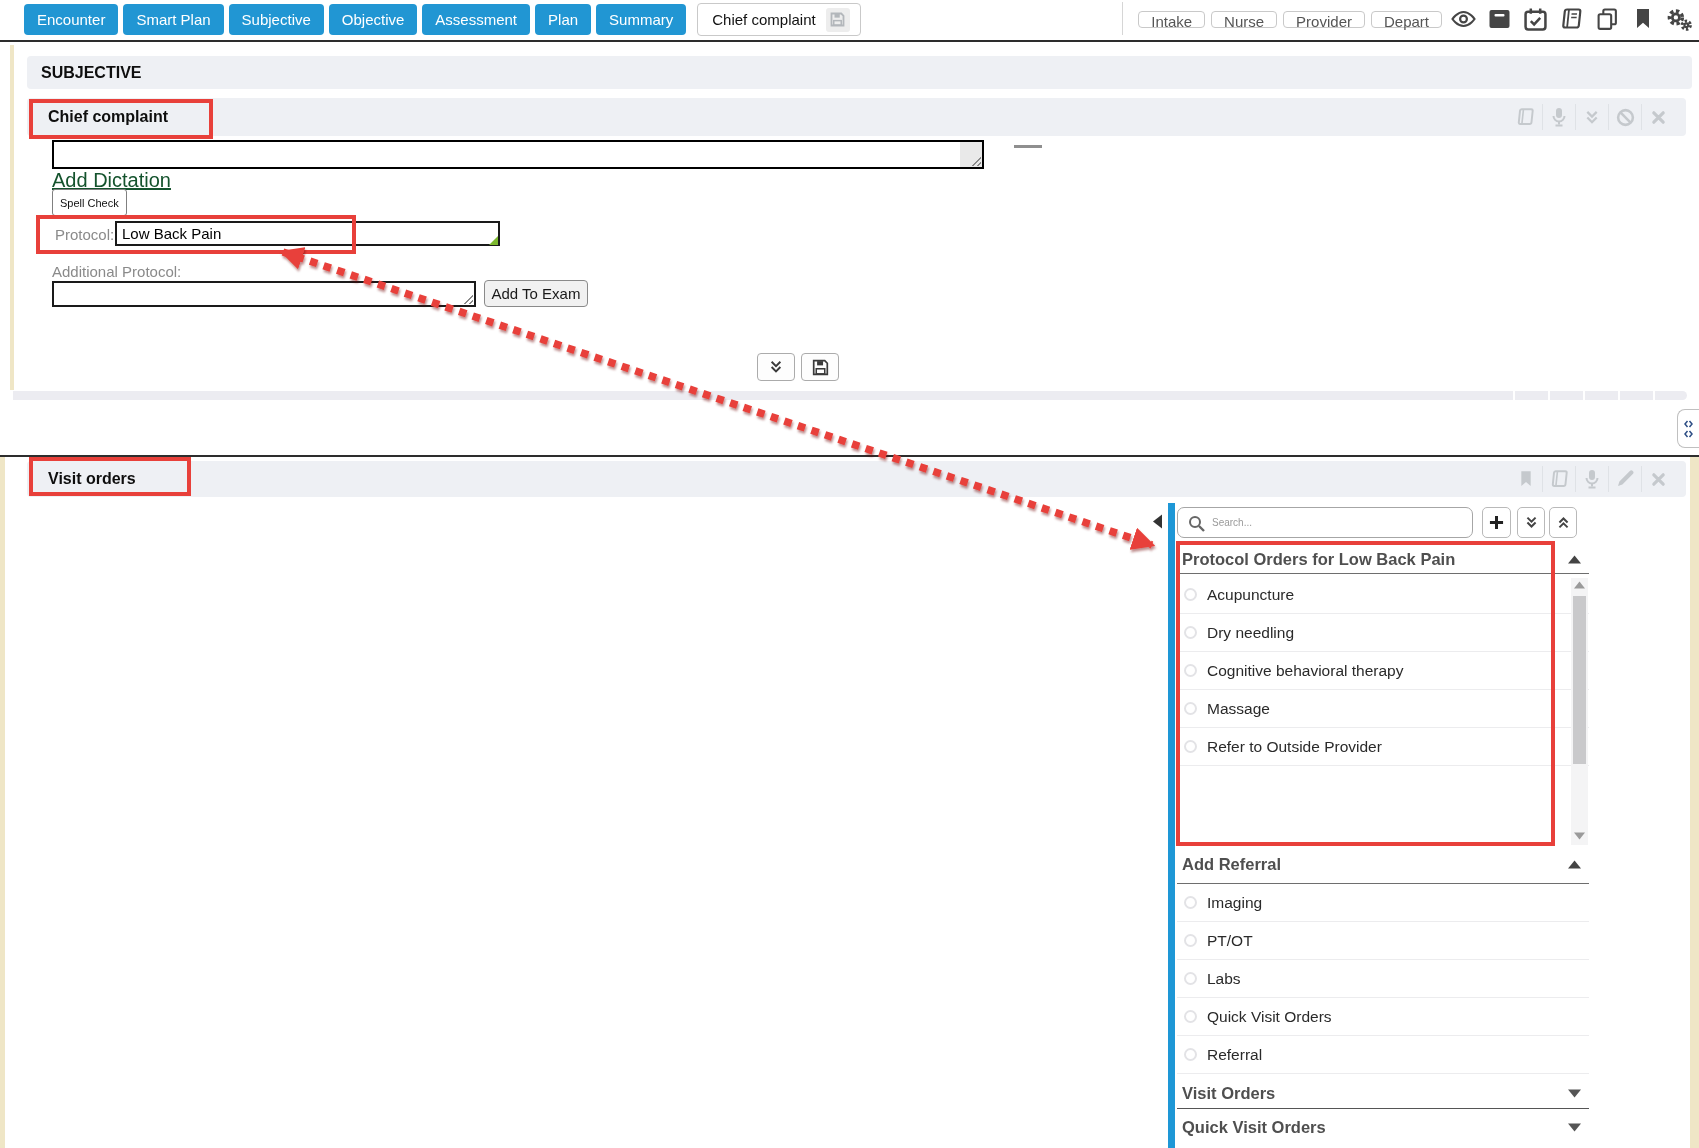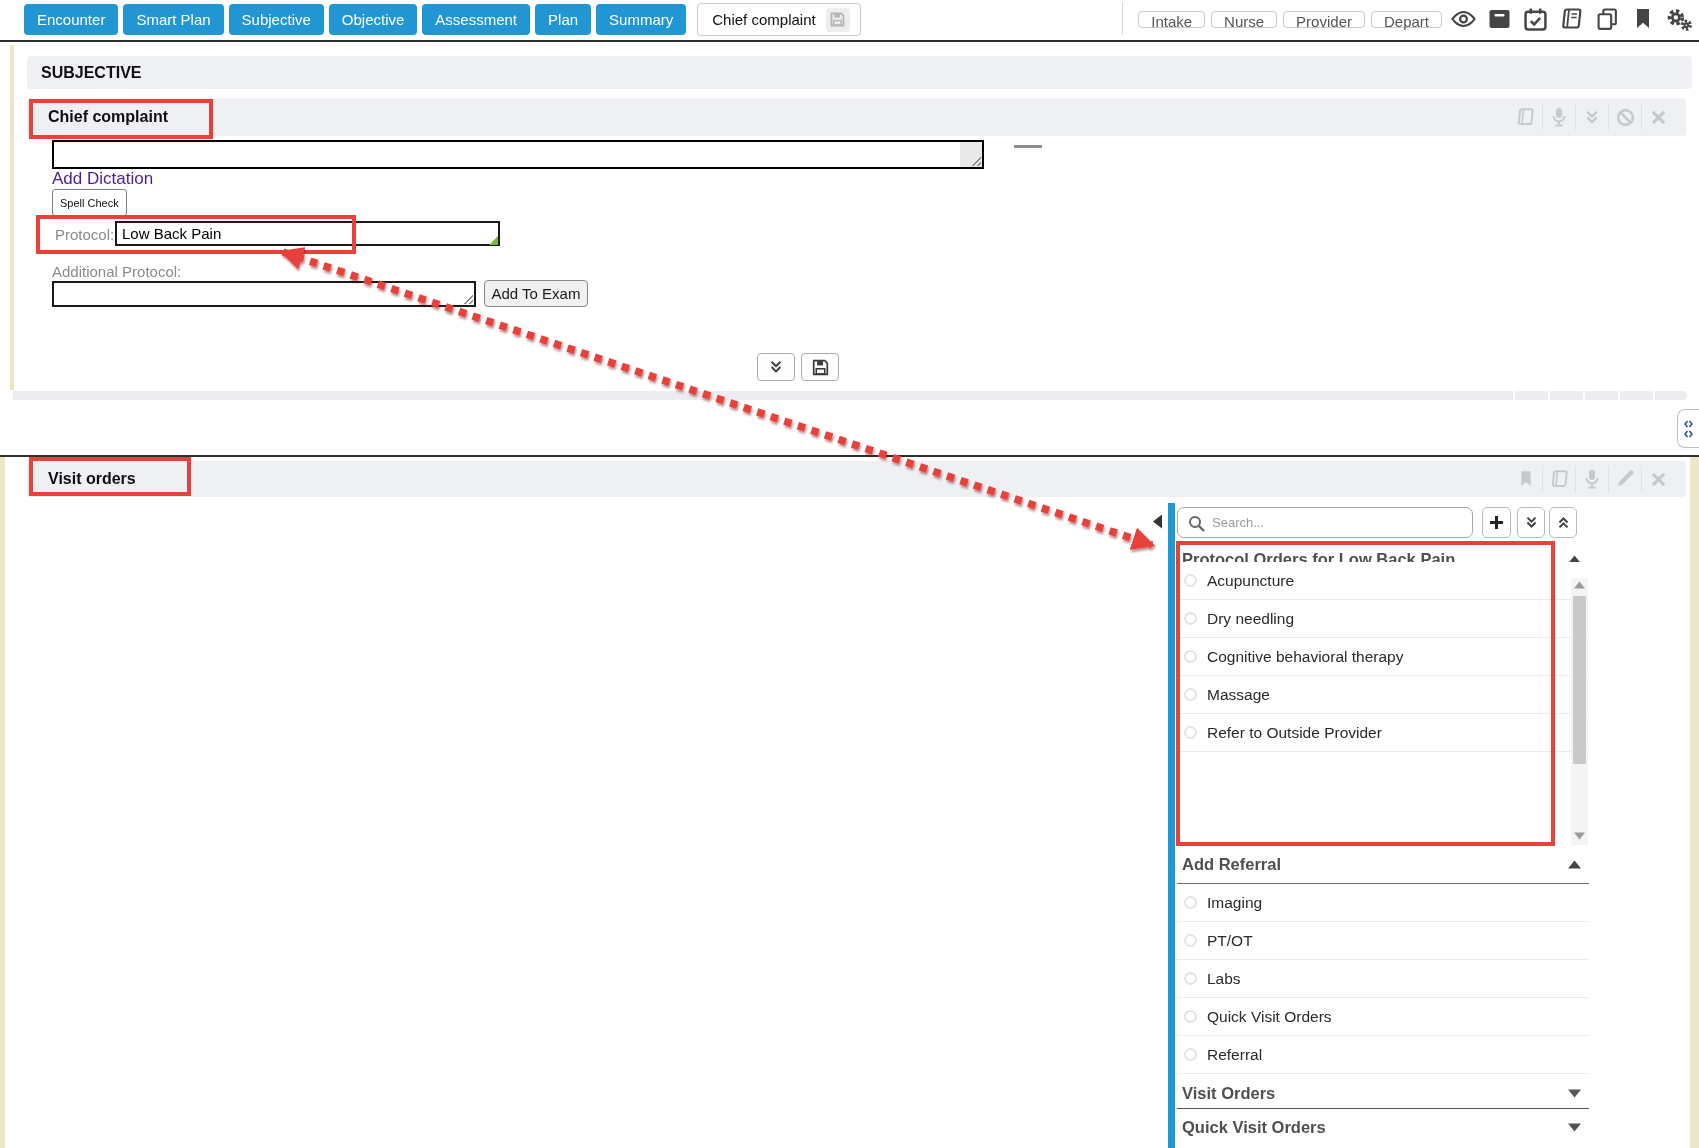--- a/index.html
+++ b/index.html
@@ -36,21 +36,21 @@
 
   .cream-v{position:absolute;background:var(--cream)}
 
   
   .cc-textarea-wrap{position:absolute;left:52px;top:140px;width:932px;height:29px;border:2px solid #000;background:#fff}
   .cc-textarea{position:absolute;left:0;top:0;width:calc(100% - 22px);height:100%;border:none;resize:none;outline:none;font-family:inherit;font-size:14px}
   .cc-scrollstrip{position:absolute;right:0;top:0;width:22px;height:100%;background:#e9e9e9}
   .grip{position:absolute;right:1px;bottom:1px;width:11px;height:11px;
     background:repeating-linear-gradient(135deg,transparent 0 2px,#8a8a8a 2px 3.5px);
     clip-path:polygon(100% 0,100% 100%,0 100%)}
-  .link{font-size:17px;color:#4c1d95;cursor:pointer}
+  .link{font-size:20px;color:#14532d;text-decoration:underline;cursor:pointer}
   .spellcheck-btn{position:absolute;left:52px;top:189px;height:27px;padding:0 7px;background:#fff;
     border:1px solid #808080;border-radius:3px;font-size:11px;font-family:inherit;color:#111;cursor:pointer}
   .field-label{font-size:15px;color:#8a8a8a}
   .proto-input{position:absolute;left:115px;top:221px;width:385px;height:25px;border:2px solid #1a1a1a;
     font-size:15px;font-family:inherit;padding:0 5px;color:#000;outline:none}
   .green-grip{position:absolute;left:489px;top:236px;width:0;height:0;
     border-left:9px solid transparent;border-bottom:9px solid #7cb82f}
   .addl-input-wrap{position:absolute;left:52px;top:281px;width:424px;height:26px;border:2px solid #1a1a1a;background:#fff}
   .addl-input{width:100%;height:100%;border:none;outline:none;font-family:inherit;font-size:15px;padding:0 4px}
   .addtoexam-btn{position:absolute;left:484px;top:280px;width:104px;height:27px;background:#f1f1f1;
@@ -64,21 +64,21 @@
   .tick{position:absolute;top:0;width:2px;height:9px;background:#fff}
   .splitter{position:absolute;left:1677px;top:409px;width:22px;height:39px;background:#fff;
     border:1px solid #c0c0c0;border-right:none;border-radius:8px 0 0 8px;
     display:flex;flex-direction:column;align-items:center;justify-content:center;gap:2px;cursor:pointer}
 
   .vo-topline{position:absolute;left:0;top:455px;width:1699px;height:2px;background:#2d2d2d}
 
   
   .blue-bar{position:absolute;left:1168px;top:503px;width:7px;height:645px;background:var(--panelblue)}
   .search-input{position:absolute;left:1177px;top:507px;width:296px;height:31px;border:1.5px solid #a6a6a6;
-    border-radius:7px;padding:0 8px 0 34px;font-size:13px;font-family:inherit;color:#1d4ed8;outline:none}
+    border-radius:7px;padding:0 8px 0 34px;font-size:10px;font-family:inherit;color:#1d4ed8;outline:none}
   .search-input::placeholder{color:#9a9a9a}
   .panel-btn{position:absolute;top:507px;height:31px;background:#fff;border:1px solid #b9b9b9;border-radius:5px;
     display:flex;align-items:center;justify-content:center;cursor:pointer}
   .p-header{position:absolute;left:1182px;font-weight:bold;font-size:16.5px;color:#4f4f4f;white-space:nowrap}
   .p-underline{position:absolute;left:1177px;width:412px;height:1px;background:#6e6e6e}
   .collapse-arrow{position:absolute;left:1568px;cursor:pointer;display:flex}
   .p-list{position:absolute;left:1177px;width:412px}
   .p-item{position:relative;height:38px;display:flex;align-items:center;padding-left:7px;gap:10px;
     border-bottom:1px solid #ececee;cursor:pointer;background:#fff}
   .p-circle{width:13px;height:13px;border:2px solid #e3e3e6;border-radius:50%;flex:none}
@@ -354,21 +354,21 @@
       </svg>
   </div>
 
   <div class="p-header" style="top:550px">Protocol Orders for Low Back Pain</div>
   <div class="collapse-arrow" style="top:555px">
     <svg width="13" height="9" viewBox="0 0 13 8">
         <path d="M6.5 0L13 8H0z" fill="#444"></path>
       </svg>
   </div>
   <div class="p-underline" style="top:573px"></div>
-  <div class="p-list" style="top:562px">
+  <div class="p-list" style="top:576px">
 
       <div class="p-item">
         <span class="p-circle"></span>
         <span class="p-item-label">Acupuncture</span>
       </div>
 
       <div class="p-item">
         <span class="p-circle"></span>
         <span class="p-item-label">Dry needling</span>
       </div>

